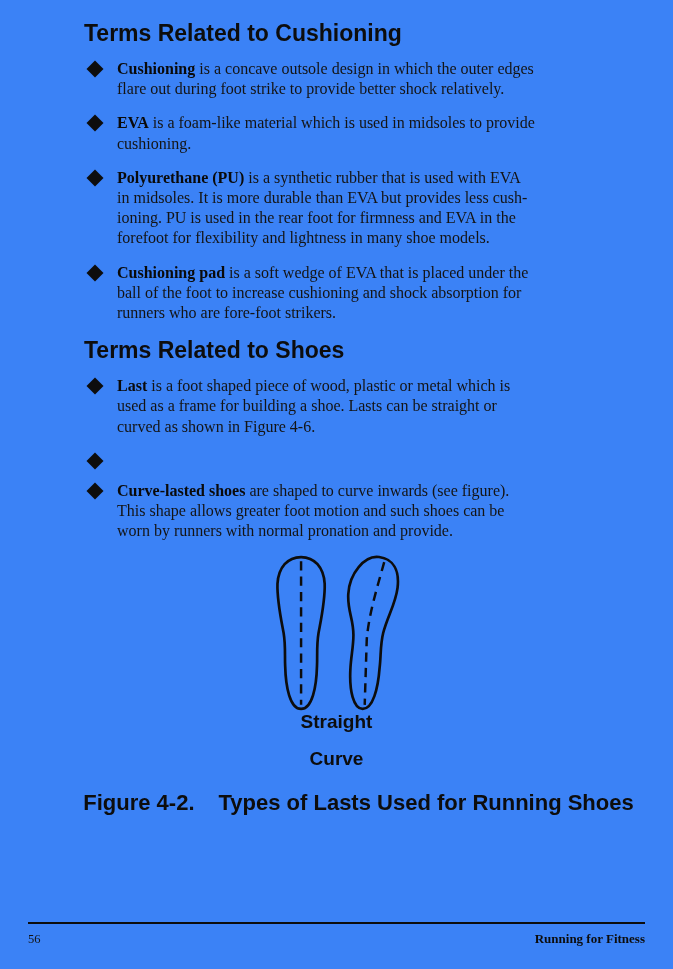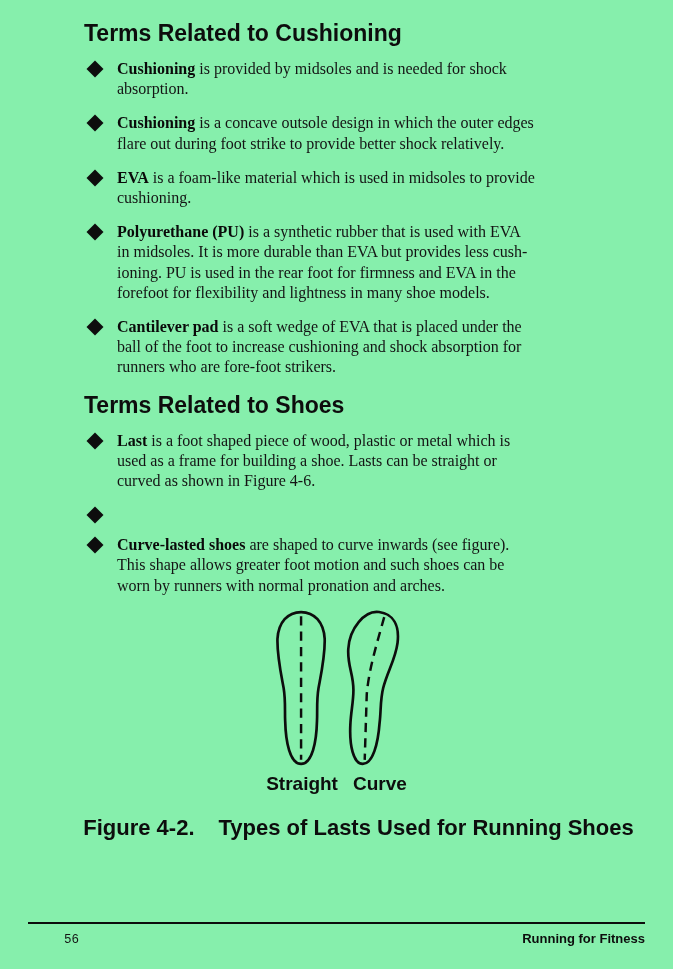--- a/index.html
+++ b/index.html
@@ -1,21 +1,21 @@
 <!DOCTYPE html>
 <html><head>
 <meta charset="utf-8">
 <style>
   html, body { margin: 0; padding: 0; background: #e8e8e8; }
   .page {
     position: relative;
     width: 673px;
     height: 969px;
     margin: 0 auto;
-    background: #86efac;
+    background: #3b82f6;
     color: #111111;
     overflow: hidden;
     font-family: "Liberation Serif", serif;
   }
   .content { padding: 20px 30px 0 84px; }
   h1.section-title {
     font-family: "Liberation Sans", sans-serif;
     font-weight: bold;
     font-size: 23px;
     line-height: 26px;
@@ -44,27 +44,26 @@
     font-size: 16px;
     line-height: 20.2px;
     color: #141414;
   }
   ul.terms p strong { font-weight: bold; color: #0a0a0a; }
   ul.terms p .t { white-space: pre-line; }
   .figure-block { margin-top: 8px; text-align: center; }
   .feet-svg { display: block; margin: 0 auto; }
   .last-labels {
     display: flex;
-    justify-content: center;
     gap: 15px;
-    margin-top: 7px;
     font-family: "Liberation Sans", sans-serif;
     font-weight: bold;
     font-size: 19px;
     color: #0d0d0d;
+    flex-direction: column;
   }
   .caption {
     margin-top: 20px;
     padding-left: 44px;
     font-family: "Liberation Sans", sans-serif;
     font-weight: bold;
     font-size: 22px;
     color: #0d0d0d;
     white-space: nowrap;
   }
@@ -74,66 +73,60 @@
     left: 28px;
     right: 28px;
     top: 922px;
     border-top: 2px solid #0d0d0d;
     display: flex;
     justify-content: space-between;
     align-items: baseline;
     padding-top: 7px;
   }
   .page-number {
-    font-family: Liberation Mono, monospace;
+    font-family: Liberation Serif, serif;
     font-size: 12.5px;
     color: #141414;
-    margin-left: 36px;
   }
   .book-title {
-    font-family: Liberation Sans, sans-serif;
+    font-family: Liberation Serif, serif;
     font-weight: bold;
     font-size: 13px;
     color: #0d0d0d;
   }
 </style>
 </head>
 <body>
 
 <div class="page">
   <div class="content">
 
     <h1 class="section-title">Terms Related to Cushioning</h1>
 
     <ul class="terms">
-      <li>
-        <span class="diamond"></span>
-        <p><strong>Cushioning</strong> <span class="t">is provided by midsoles and is needed for shock
-absorption.</span></p>
-      </li>
       <li>
         <span class="diamond"></span>
         <p><strong>Cushioning</strong> <span class="t">is a concave outsole design in which the outer edges
 flare out during foot strike to provide better shock relatively.</span></p>
       </li>
       <li>
         <span class="diamond"></span>
         <p><strong>EVA</strong> <span class="t">is a foam-like material which is used in midsoles to provide
 cushioning.</span></p>
       </li>
       <li>
         <span class="diamond"></span>
         <p><strong>Polyurethane (PU)</strong> <span class="t">is a synthetic rubber that is used with EVA
 in midsoles. It is more durable than EVA but provides less cush-
 ioning. PU is used in the rear foot for firmness and EVA in the
 forefoot for flexibility and lightness in many shoe models.</span></p>
       </li>
       <li>
         <span class="diamond"></span>
-        <p><strong>Cantilever pad</strong> <span class="t">is a soft wedge of EVA that is placed under the
+        <p><strong>Cushioning pad</strong> <span class="t">is a soft wedge of EVA that is placed under the
 ball of the foot to increase cushioning and shock absorption for
 runners who are fore-foot strikers.</span></p>
       </li>
     </ul>
 
     <h1 class="section-title second">Terms Related to Shoes</h1>
 
     <ul class="terms">
       <li>
         <span class="diamond"></span>
@@ -141,21 +134,21 @@
 used as a frame for building a shoe. Lasts can be straight or
 curved as shown in Figure 4-6.</span></p>
       </li>
       <li>
         <span class="diamond"></span>
       </li>
       <li>
         <span class="diamond"></span>
         <p><strong>Curve-lasted shoes</strong> <span class="t">are shaped to curve inwards (see figure).
 This shape allows greater foot motion and such shoes can be
-worn by runners with normal pronation and arches.</span></p>
+worn by runners with normal pronation and provide.</span></p>
       </li>
     </ul>
   </div>
 
   <div class="figure-block">
     <svg class="feet-svg" width="128" height="156" viewBox="0 0 124 152">
 
       <g>
         <path d="M27,2 C40,2 49,12 50,28 C50.5,44 47,60 44,76 C42,88 43,98 42.5,108 C42,128 38,150 27,150 C16,150 12,128 11.5,108 C11,98 12,88 10,76 C7,60 3.5,44 4,28 C5,12 14,2 27,2 Z" fill="none" stroke="#0d0d0d" stroke-width="2.6"></path>
         <path d="M27,6 L27,146" fill="none" stroke="#0d0d0d" stroke-width="2.4" stroke-dasharray="9,6"></path>

